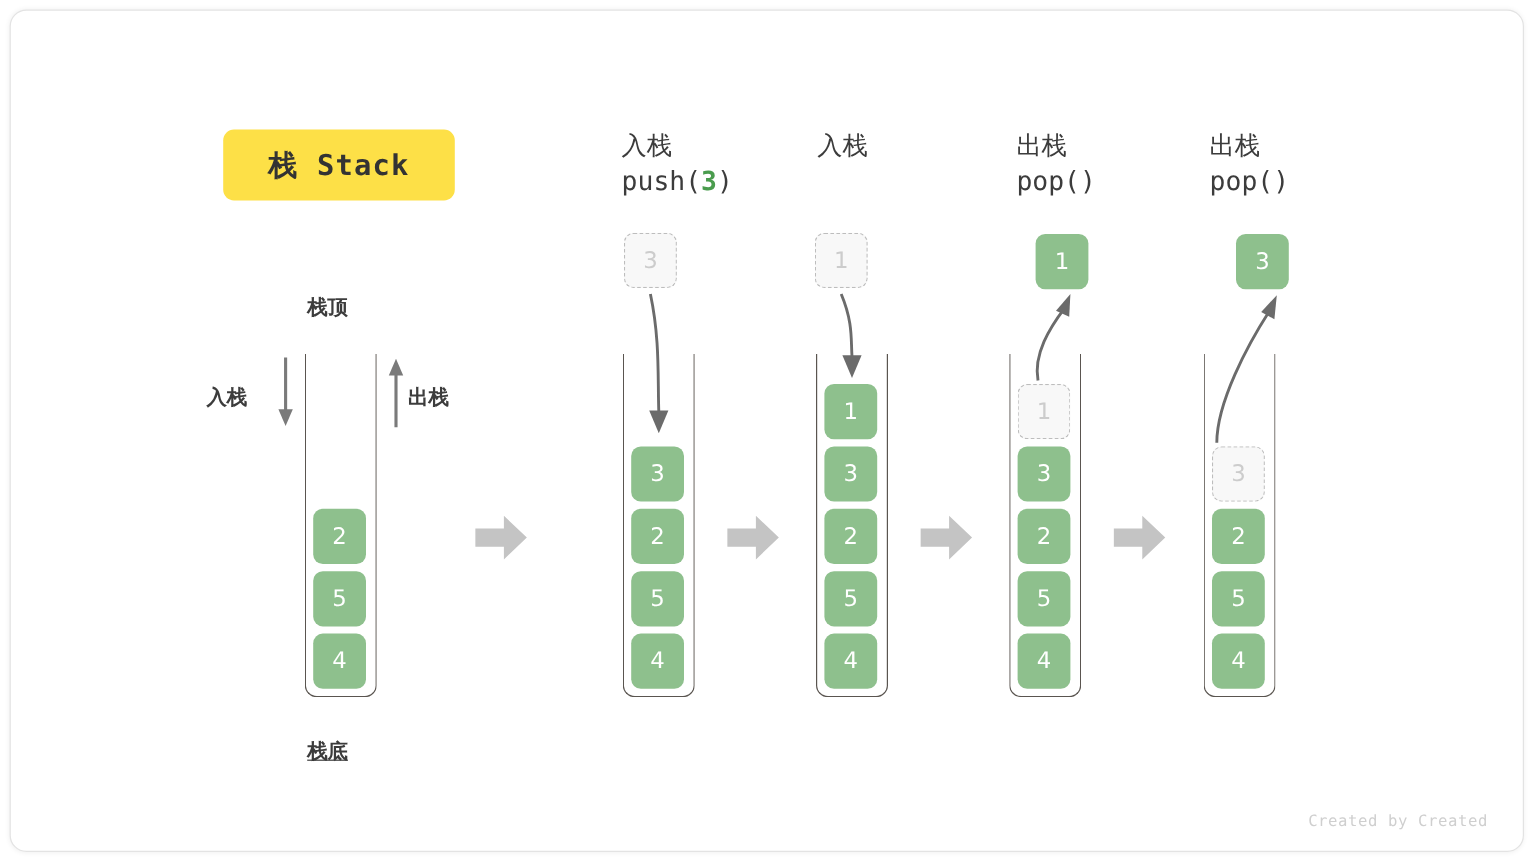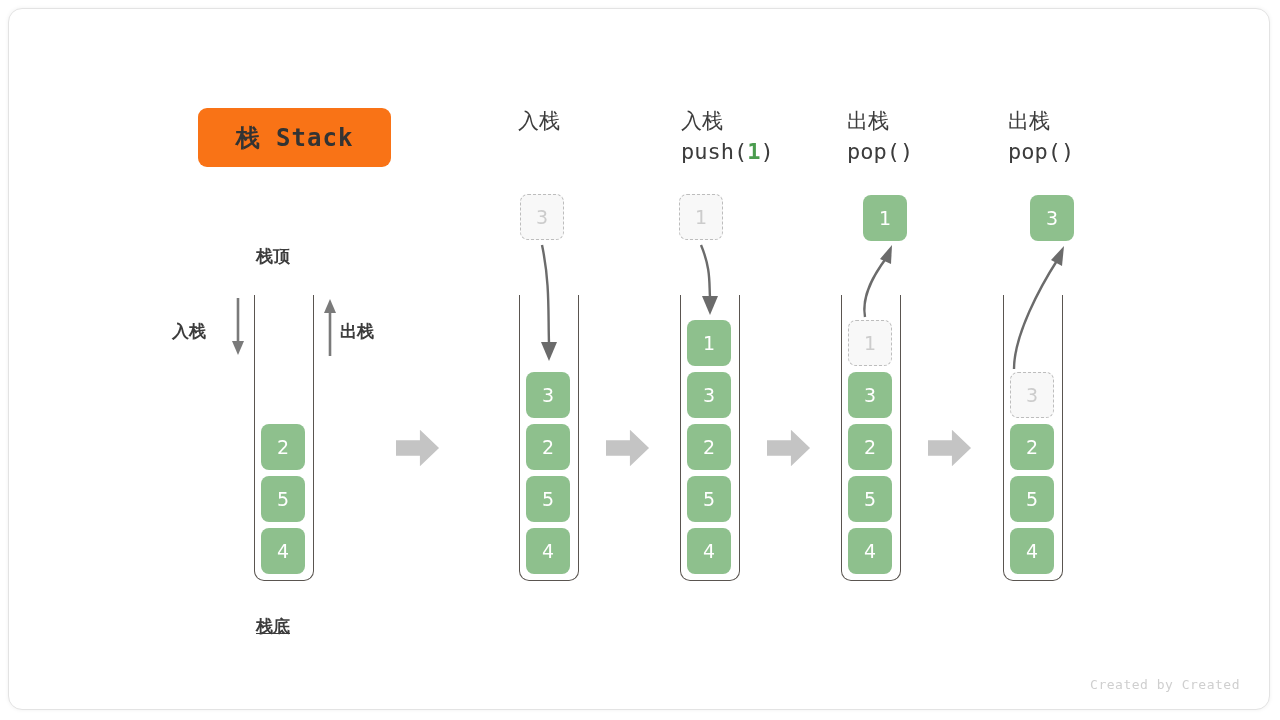--- a/index.html
+++ b/index.html
@@ -24,23 +24,23 @@
     border-radius: 14px;
     box-shadow: 0 0 4px rgba(0,0,0,0.06);
     box-sizing: border-box;
   }
 
   
   #title-chip {
     position: absolute;
     left: 186px; top: 108px;
     width: 193px; height: 59px;
-    background: #f97316;
+    background: #fde047;
     border-radius: 9px;
-    display: flex; align-items: center; justify-content: center; margin-left: 12px;
+    display: flex; align-items: center; justify-content: center;
   }
   #title-chip .txt {
     font-family: "DejaVu Sans Mono", monospace;
     font-size: 24px;
     font-weight: bold;
     color: #333333;
     letter-spacing: 1px;
   }
 
   
@@ -163,39 +163,39 @@
   <div class="cell solid" style="left:261px; top:424px;">2</div>
   <div class="cell solid" style="left:261px; top:476px;">5</div>
   <div class="cell solid" style="left:261px; top:528px;">4</div>
 
   <svg class="block-arrow" style="left:396px; top:427px;" width="46" height="42" viewBox="0 0 46 42">
     <polygon points="0,13 25,13 25,2 45,21 25,40 25,29 0,29" fill="#c4c4c4"></polygon>
   </svg>
 
   <div class="col-head" style="left:518px; top:106px;">
     <span class="cn">入栈</span>
+    <span class="code"><span>push(</span><b>3</b><span>)</span></span>
   </div>
   <div class="cell ghost" style="left:520px; top:194px;">3</div>
   <svg class="curve" style="left:520px; top:243px;" width="60" height="125">
     <path d="M 22 2 C 30 40 28 70 29 100" fill="none" stroke="#6b6b6b" stroke-width="2.4"></path>
     <polygon points="29,118 21,99 37,99" fill="#6b6b6b"></polygon>
   </svg>
   <div class="stack" style="left:519px; top:295px; width:60px; height:286px;"></div>
   <div class="cell solid" style="left:526px; top:372px;">3</div>
   <div class="cell solid" style="left:526px; top:424px;">2</div>
   <div class="cell solid" style="left:526px; top:476px;">5</div>
   <div class="cell solid" style="left:526px; top:528px;">4</div>
 
   <svg class="block-arrow" style="left:606px; top:427px;" width="46" height="42" viewBox="0 0 46 42">
     <polygon points="0,13 25,13 25,2 45,21 25,40 25,29 0,29" fill="#c4c4c4"></polygon>
   </svg>
 
   <div class="col-head" style="left:681px; top:106px;">
     <span class="cn">入栈</span>
-    <span class="code"><span>push(</span><b>1</b><span>)</span></span>
   </div>
   <div class="cell ghost" style="left:679px; top:194px;">1</div>
   <svg class="curve" style="left:679px; top:243px;" width="60" height="78">
     <path d="M 22 2 C 32 26 30 40 31 54" fill="none" stroke="#6b6b6b" stroke-width="2.4"></path>
     <polygon points="31,72 23,53 39,53" fill="#6b6b6b"></polygon>
   </svg>
   <div class="stack" style="left:680px; top:295px; width:60px; height:286px;"></div>
   <div class="cell solid" style="left:687px; top:320px;">1</div>
   <div class="cell solid" style="left:687px; top:372px;">3</div>
   <div class="cell solid" style="left:687px; top:424px;">2</div>

